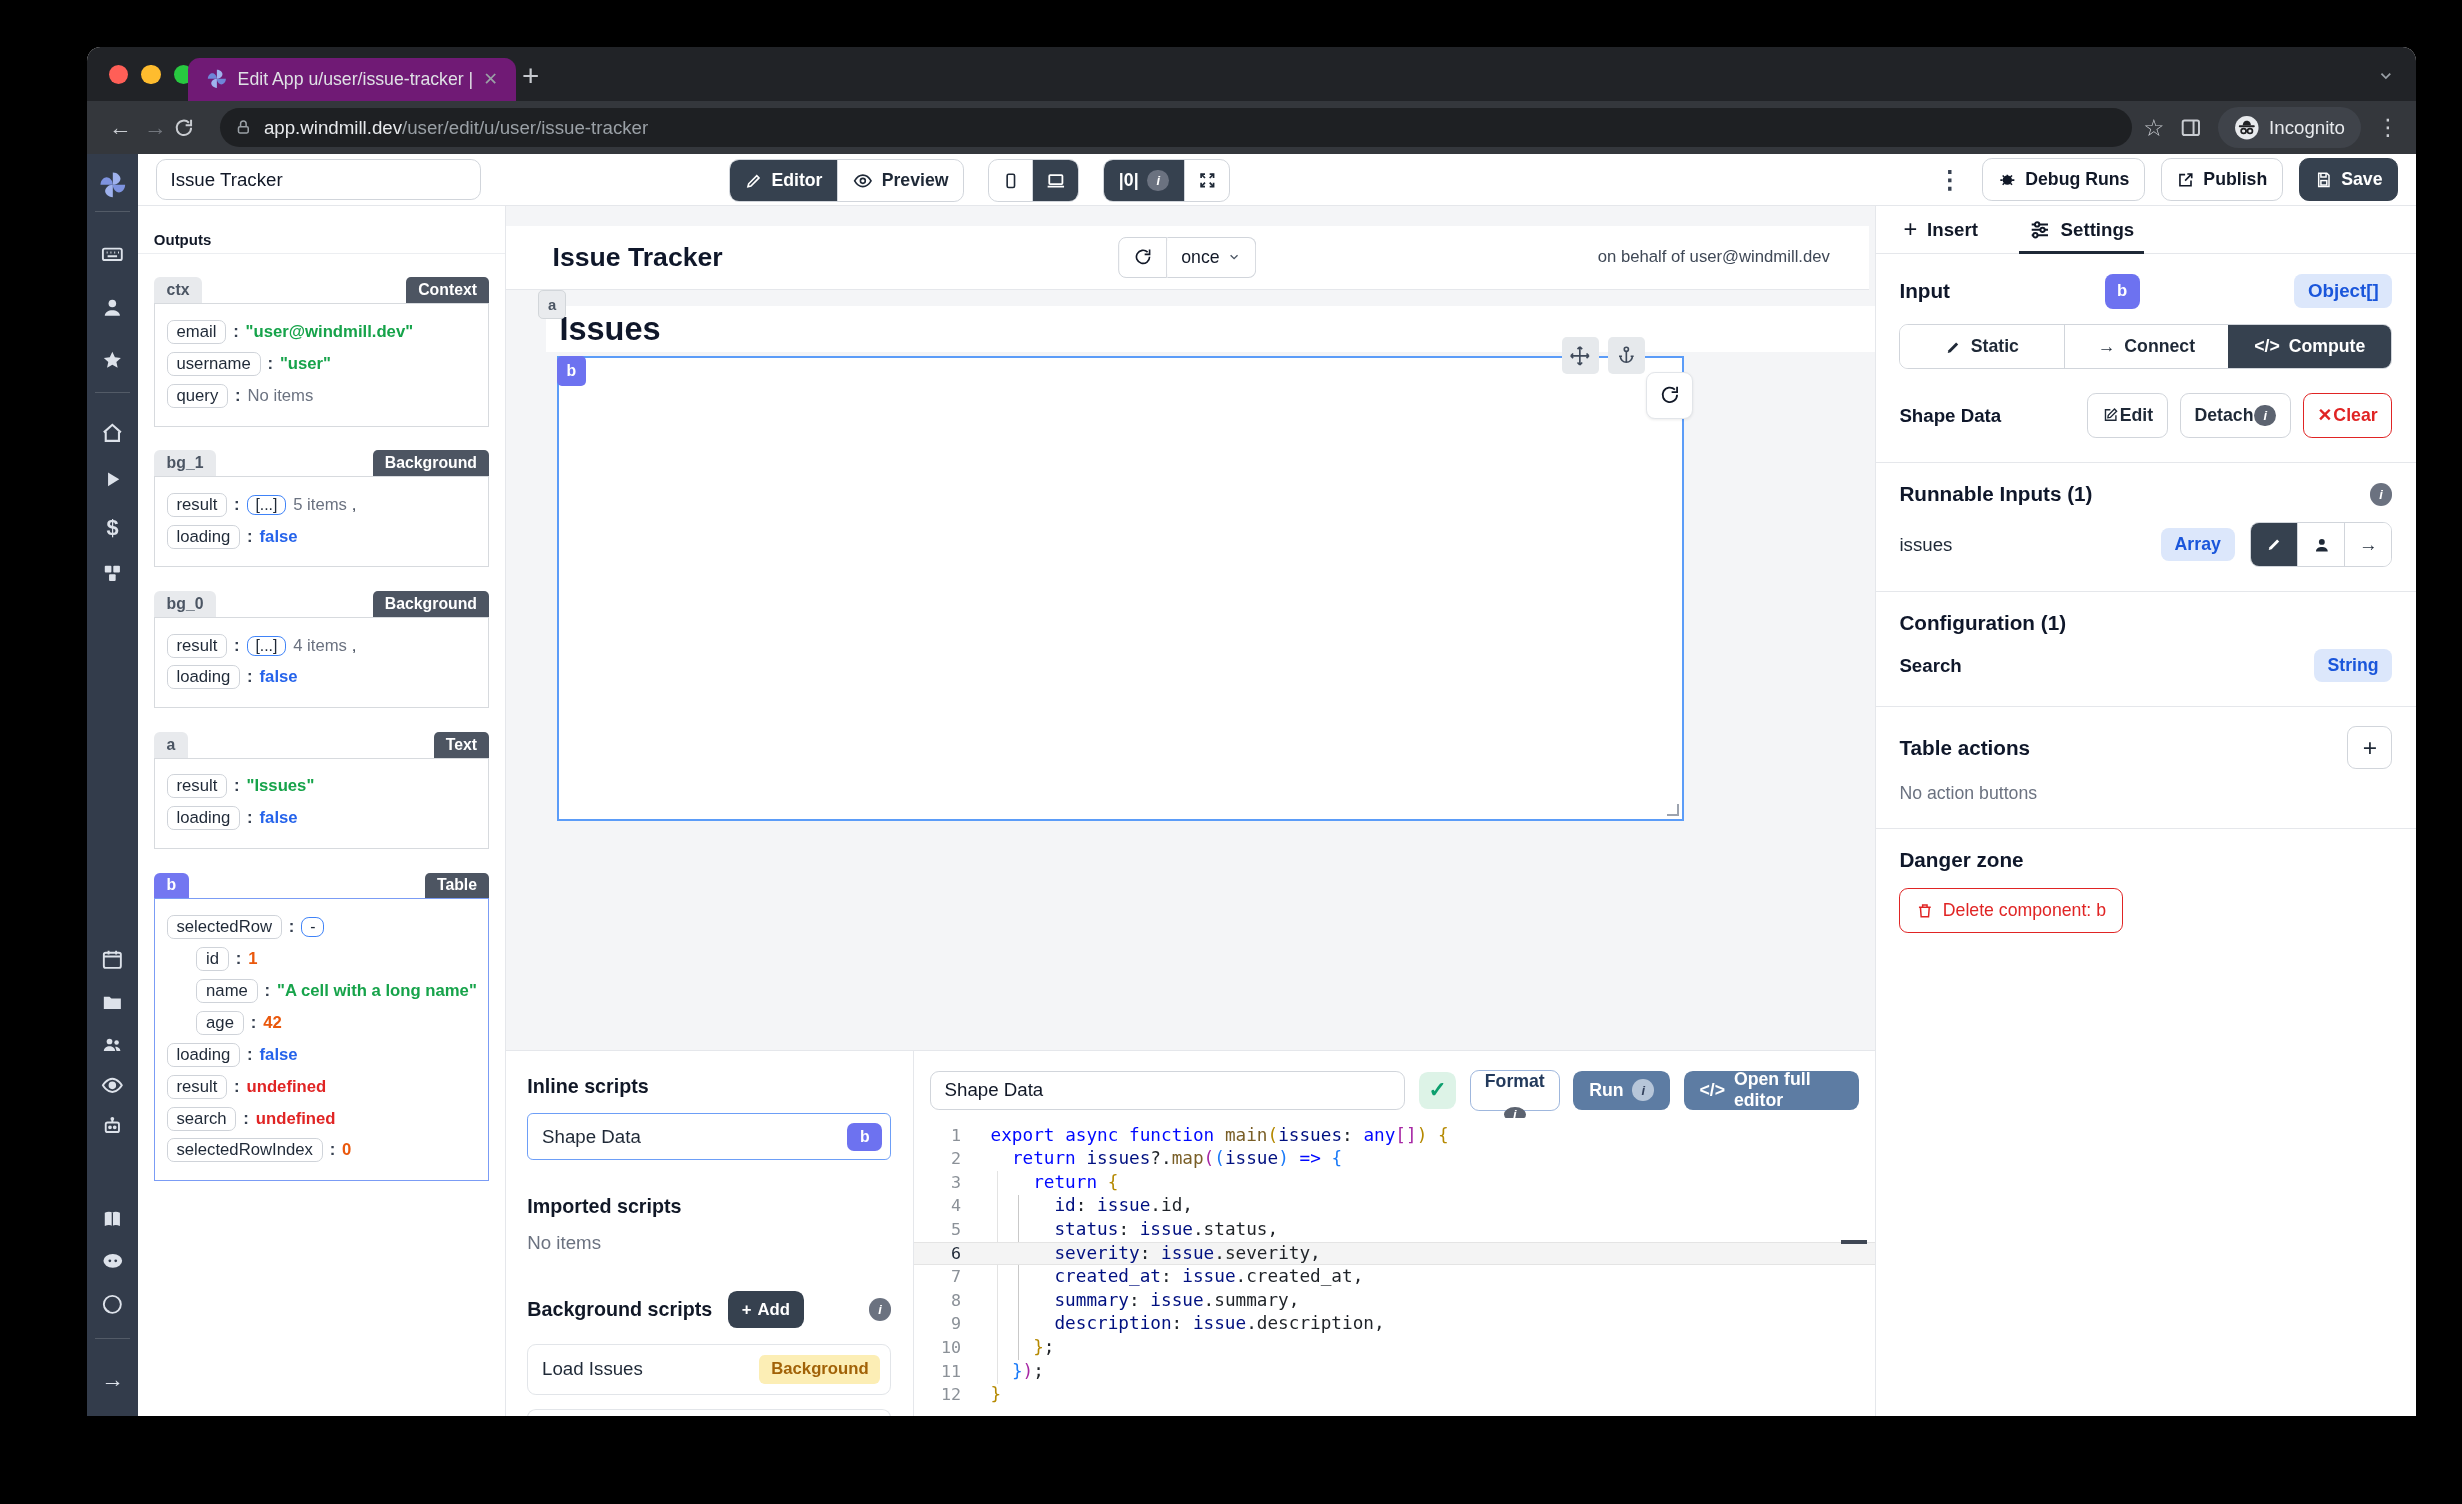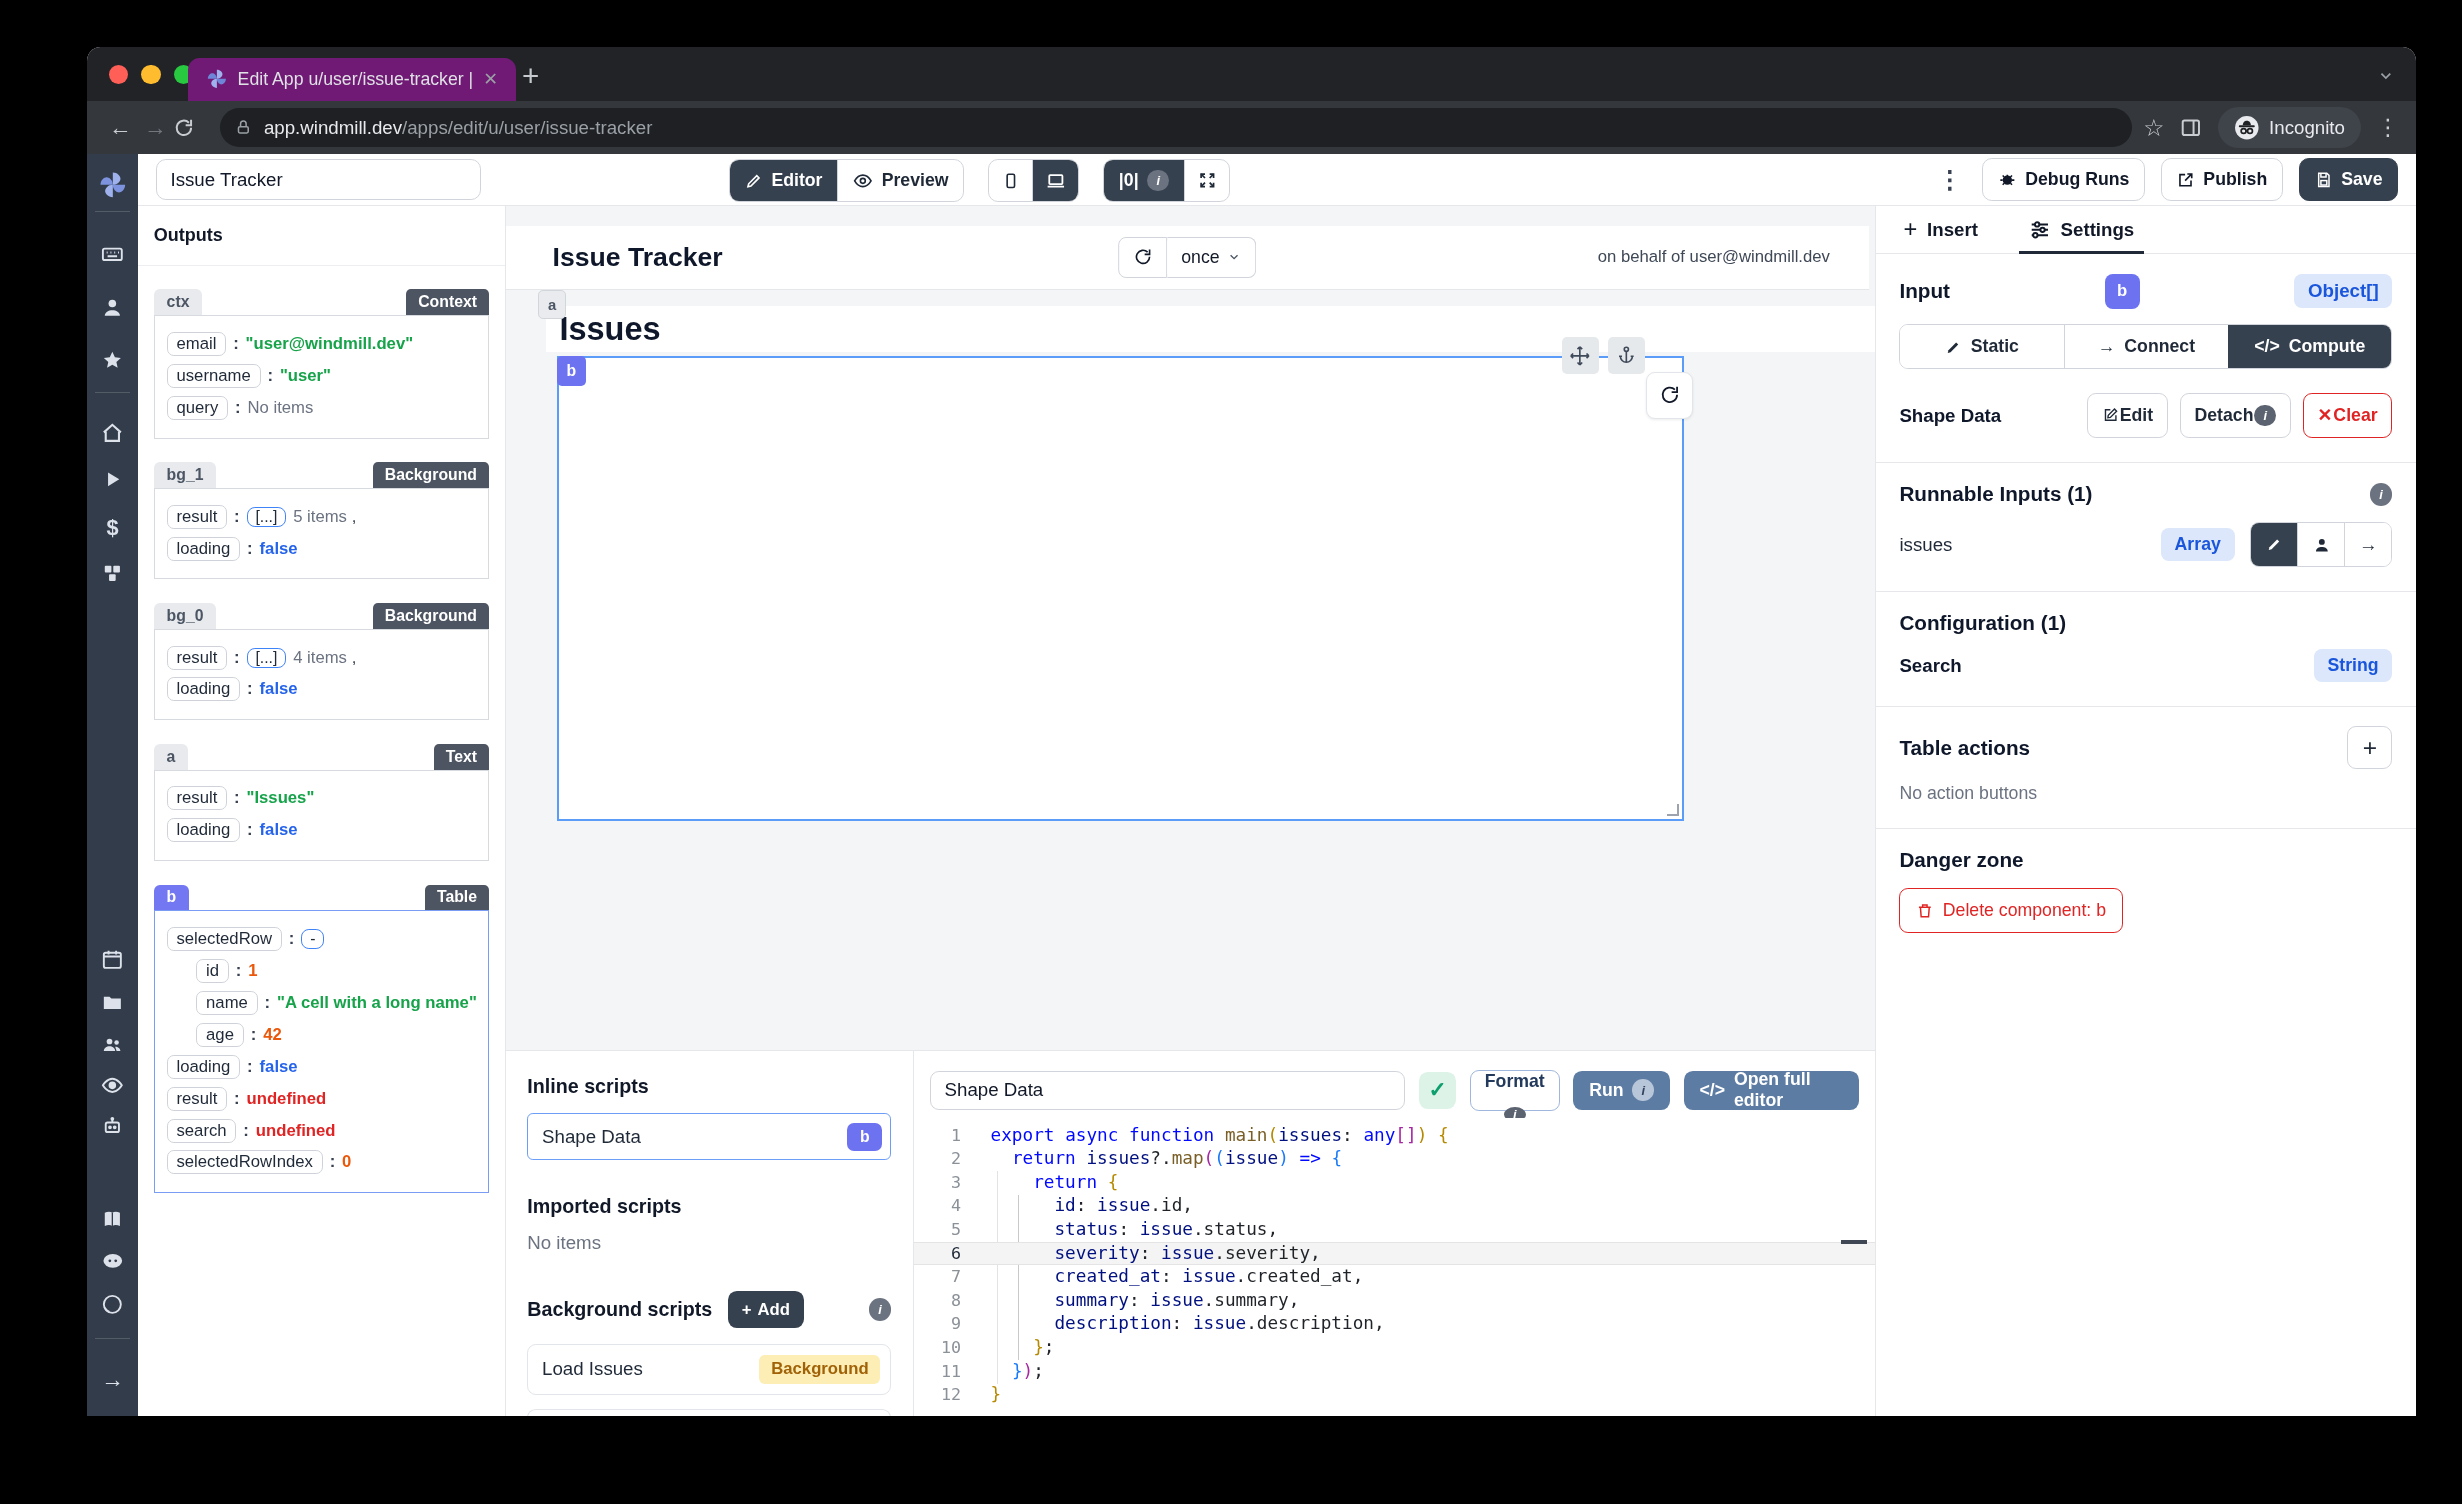--- a/index.html
+++ b/index.html
@@ -45,21 +45,21 @@
   .vdots{color:#374151;font-size:24.6px;font-weight:bold;padding:0 3.9px;}
   .btn{height:41px;border:1px solid #d1d5db;border-radius:9.9px;background:#fff;display:flex;align-items:center;gap:8.9px;padding:0 14.8px;font-size:17.7px;font-weight:bold;color:#111827;}
   .btn.dark{background:#36414f;border-color:#36414f;color:#fff;}
   .infodot{width:21.7px;height:21.7px;border-radius:50%;background:#5c6370;color:#fff;font-size:12.8px;font-style:italic;font-weight:bold;display:flex;align-items:center;justify-content:center;}
 
   
   .content{flex:1;display:flex;min-height:0;}
 
   
   .outputs{width:335px;flex:0 0 335px;border-right:1px solid #e5e7eb;padding:13.8px 15.8px 0;background:#fff;overflow:hidden;}
-  .outputs-title{font-size:18px;font-weight:bold;color:#111827;padding-bottom:19px;margin:5px -15.8px;padding-left:15.8px;border-bottom:1px solid #eceef1;}
+  .outputs-title{font-size:15px;font-weight:bold;color:#111827;padding-bottom:5px;margin:11px -15.8px;padding-left:15.8px;border-bottom:1px solid #eceef1;}
   .osec{margin-top:23.6px;position:relative;}
   .osec-tab{display:inline-block;background:#e8eaed;color:#4b5563;font-weight:bold;font-size:15.8px;padding:3.9px 12.8px;border-radius:5.9px 5.9px 0 0;}
   .osec.sel .osec-tab{background:#7377f1;color:#fff;}
   .osec-badge{position:absolute;right:0;top:0;background:#4d5562;color:#fff;font-weight:bold;font-size:15.8px;padding:3.9px 11.8px;border-radius:4.9px 4.9px 0 0;}
   .osec-body{border:1px solid #d7dade;background:#fff;padding:7.9px 5.9px 9.9px 11.8px;}
   .osec.sel .osec-body{border-color:#7b9cf5;}
   .orow{display:flex;align-items:center;margin:7.9px 0;font-size:16.7px;white-space:nowrap;overflow:hidden;}
   .orow.ind{margin-left:29.6px;}
   .okey{border:1px solid #cfd3d9;border-radius:6.9px;padding:1px 8.9px;color:#1f2937;background:#fff;}
   .ocolon{margin:0 6.9px;color:#374151;font-weight:bold;}
@@ -199,21 +199,21 @@
           </svg>
     </div>
     <div class="omnibox">
       <span style="margin-right:11.8px;">
         <svg width="16.7" height="16.7" viewBox="0 0 24 24" fill="none" stroke="#9aa0a6" stroke-width="2.2">
               <rect x="5" y="11" width="14" height="9" rx="2"></rect>
               <path d="M8 11V7a4 4 0 0 1 8 0v4"></path>
             </svg>
       </span>
       <span class="host">app.windmill.dev</span>
-          <span class="path">/apps/edit/u/user/issue-tracker</span>
+          <span class="path">/user/edit/u/user/issue-tracker</span>
     </div>
     <div class="chromeright">
       <div style="color:#c9ccd1;font-size:23.6px;">☆</div>
       <div>
         <svg width="21.7" height="21.7" viewBox="0 0 24 24" fill="none" stroke="#c9ccd1" stroke-width="2.2">
               <rect x="3" y="4" width="18" height="16" rx="2"></rect>
               <path d="M15 4v16"></path>
             </svg>
       </div>
       <div class="incog">

